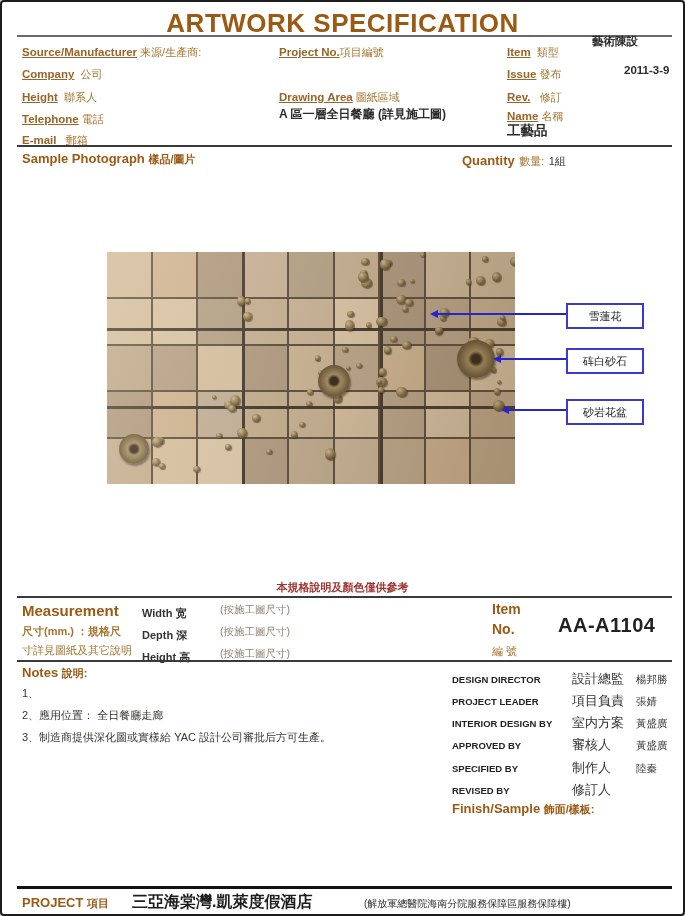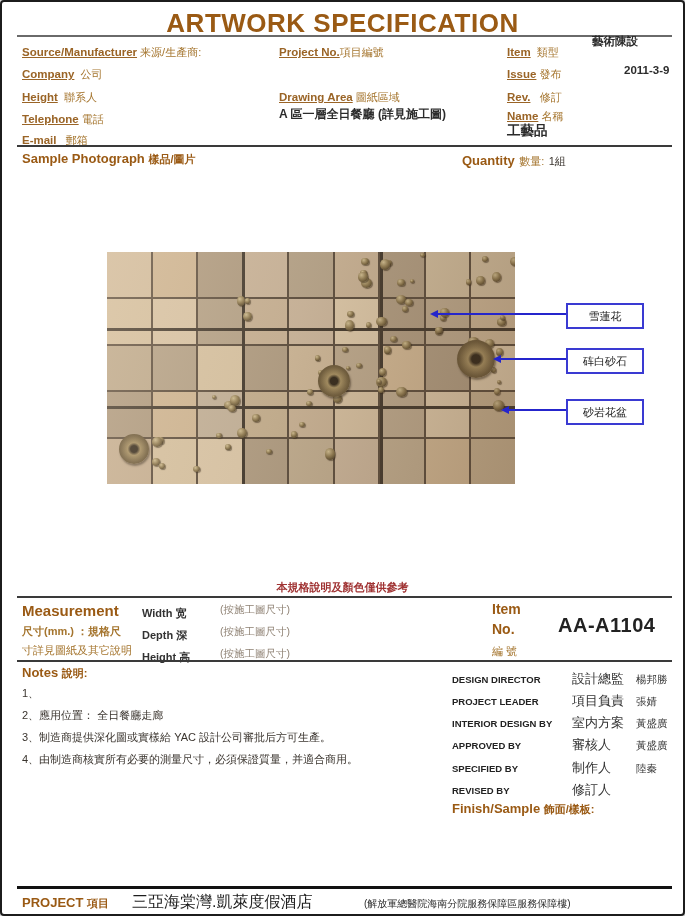--- a/index.html
+++ b/index.html
@@ -35,21 +35,21 @@
   
   .dim-en{font-size:11px;font-weight:bold;color:#333;}
   .dim-par{font-size:10.5px;color:#8f8274;}
   .itemno{font-size:20px;font-weight:bold;color:#222;letter-spacing:.5px;}
   .note-li{font-size:11px;color:#3a342e;white-space:nowrap;}
   .so-row{position:absolute;left:450px;display:flex;align-items:baseline;white-space:nowrap;}
   .so-en{width:120px;font-size:9.5px;font-weight:bold;color:#222;}
   .so-zh{width:64px;font-size:13px;color:#333;}
   .so-name{font-size:10.5px;color:#333;}
   
-  .proj-name{font-size:16px;font-weight:normal;color:#1d1d1d;}
+  .proj-name{font-size:16px;font-weight:bold;color:#1d1d1d;}
   .proj-sub{font-size:10px;color:#2a2a2a;}
 </style>
 </head>
 <body>
 
 <div class="page">
 
   <div class="abs title">ARTWORK SPECIFICATION</div>
   <div class="abs hr" style="top:33px"></div>
 
@@ -239,21 +239,20 @@
   <div class="abs sec-title" style="left:490px;top:619px;font-size:14px">No.</div>
   <div class="abs lab" style="left:490px;top:642px">編  號</div>
   <div class="abs itemno" style="left:556px;top:612px">AA-A1104</div>
 
   <div class="abs hr dark" style="top:658px"></div>
 
   <div class="abs sec-title" style="left:20px;top:663px"><span>Notes</span> <span class="zh">說明:</span></div>
   <div class="abs note-li" style="left:20px;top:684px">1、</div>
   <div class="abs note-li" style="left:20px;top:706px">2、應用位置：  全日餐廳走廊</div>
   <div class="abs note-li" style="left:20px;top:728px">3、制造商提供深化圖或實樣給 YAC 設計公司審批后方可生產。</div>
-  <div class="abs note-li" style="left:20px;top:750px">4、由制造商核實所有必要的測量尺寸，必須保證質量，并適合商用。</div>
 
   <div class="so-row" style="top:668px">
       <span class="so-en">DESIGN DIRECTOR</span>
       <span class="so-zh">設計總監</span>
       <span class="so-name">楊邦勝</span>
     </div>
   <div class="so-row" style="top:690px">
       <span class="so-en">PROJECT LEADER</span>
       <span class="so-zh">項目負責</span>
       <span class="so-name">張婧</span>

